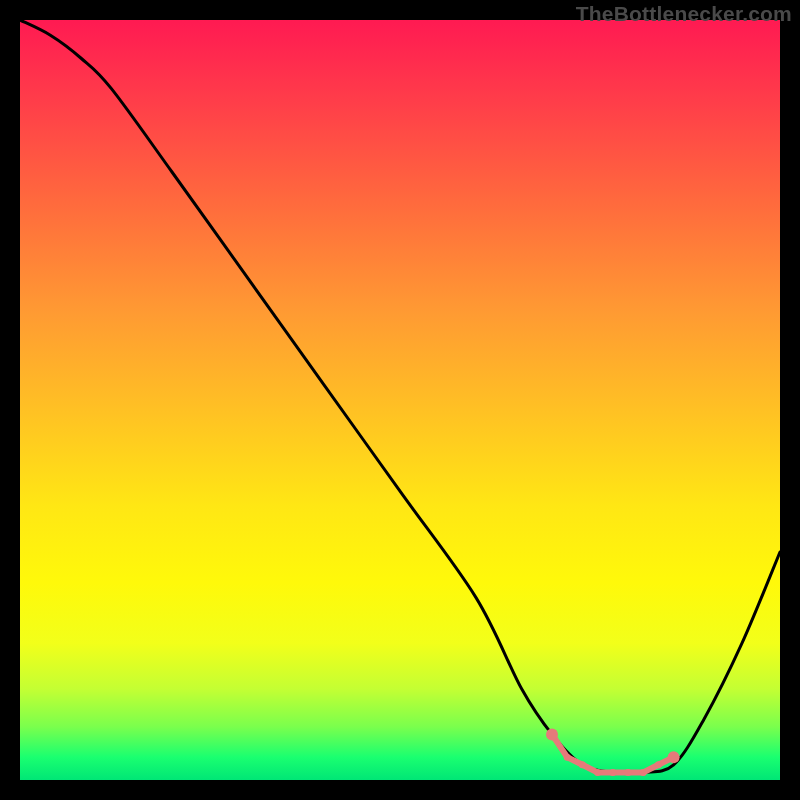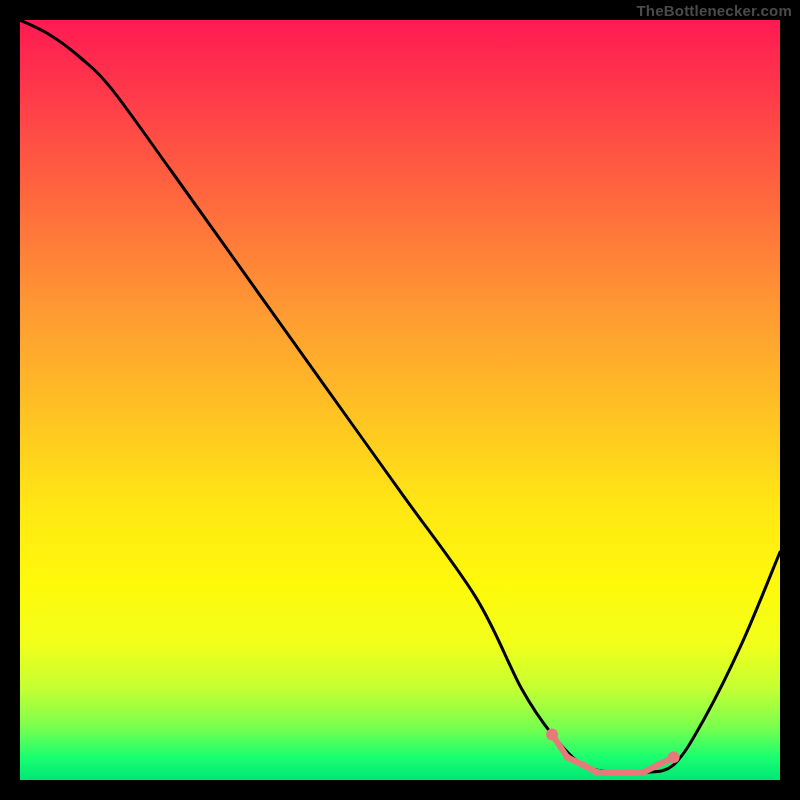--- a/index.html
+++ b/index.html
@@ -46,21 +46,21 @@
       #7aff4d 93%,
       #1aff70 97%,
       #00e676 100%
     );
   }
   .watermark {
     position: absolute;
     top: 2px;
     right: 8px;
     color: #4a4a4a;
-    font-size: 15px;
+    font-size: 21px;
     font-weight: 600;
     letter-spacing: 0.2px;
     user-select: none;
   }
   svg.curve {
     position: absolute;
     left: 0;
     top: 0;
     width: 760px;
     height: 760px;

